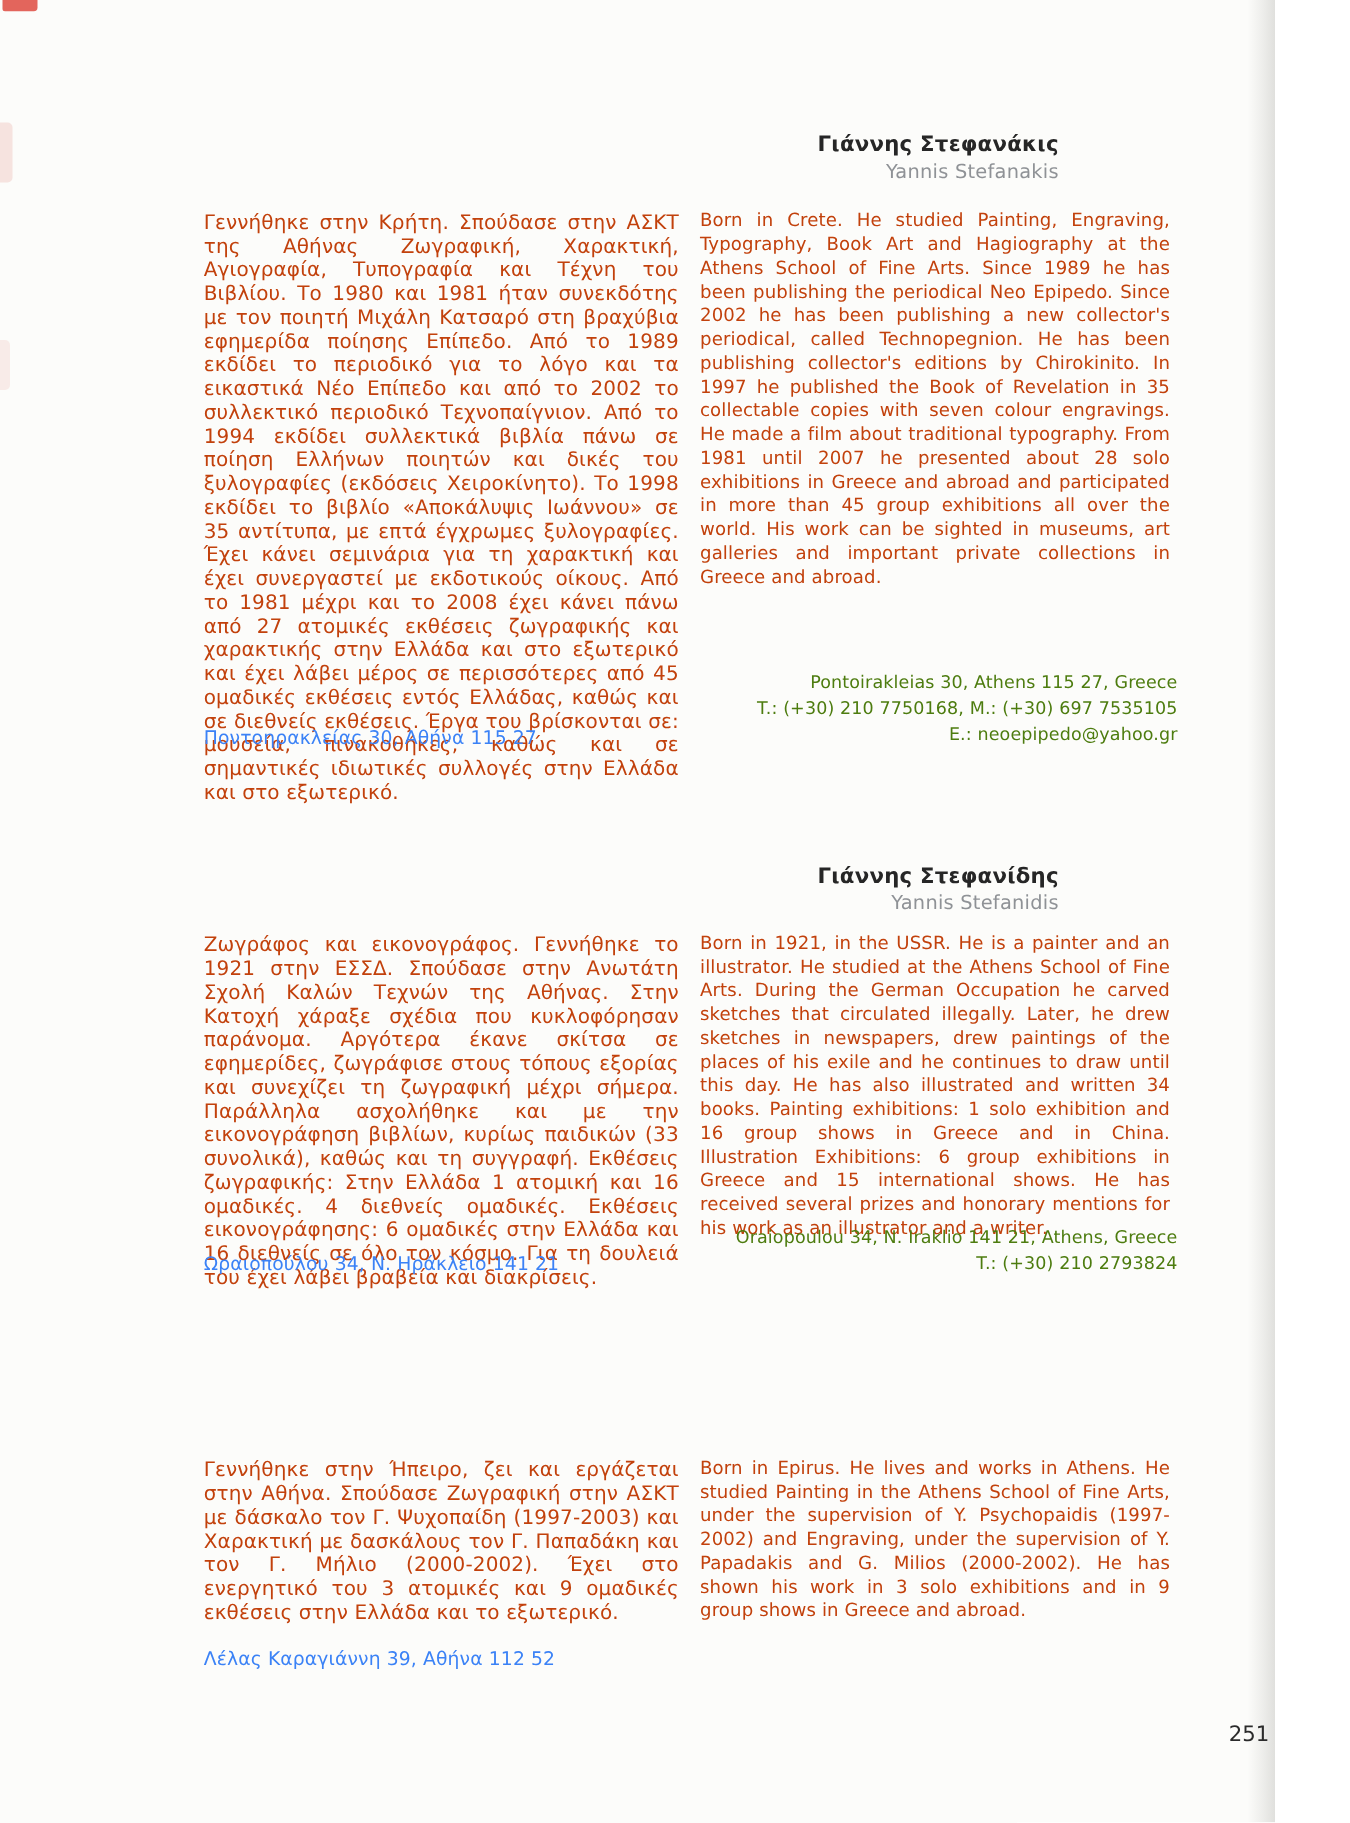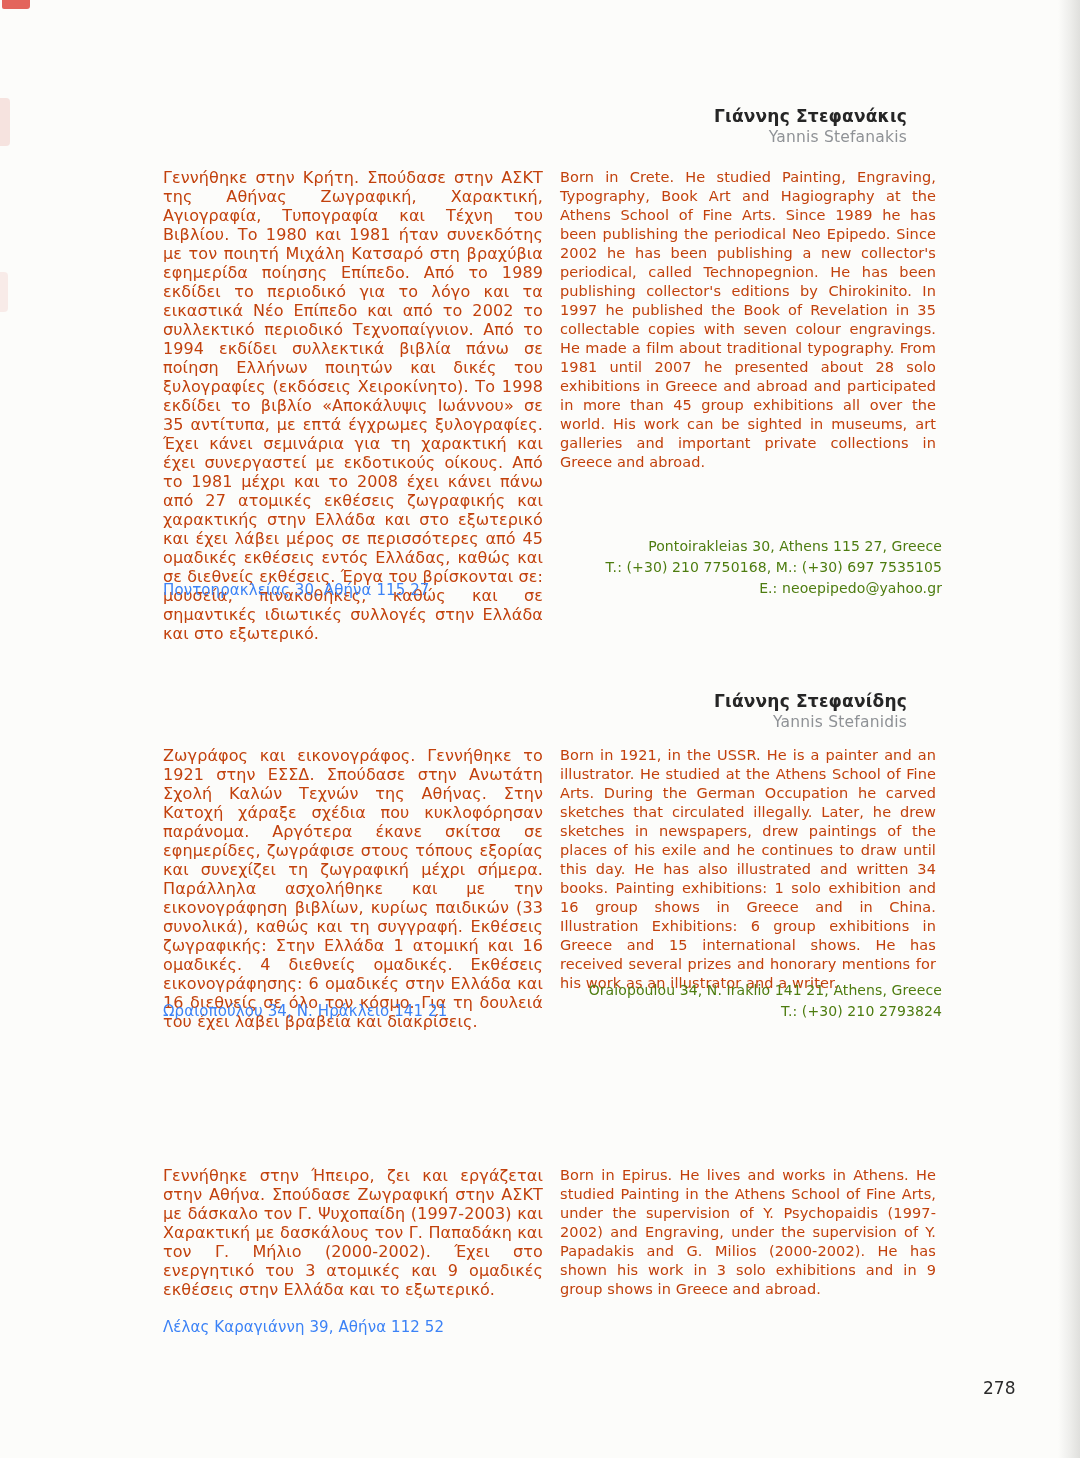--- a/index.html
+++ b/index.html
@@ -1,21 +1,22 @@
 <!DOCTYPE html>
 <html lang="el"><head>
 <meta charset="utf-8">
 <style>
   html,body{margin:0;padding:0;background:#ffffff;}
   .page{
     position:relative;
-    width:1080px;height:1458px;
+    width:996px;height:1458px;
     background:#fcfcfa;
     font-family:"DejaVu Sans","Liberation Sans",sans-serif;
     overflow:hidden;
+    padding-left:24px;
   }
   .edge-right{
     position:absolute;top:0;right:0;width:22px;height:100%;
     background:linear-gradient(to right,rgba(110,110,104,0) 0%,rgba(110,110,104,0.10) 55%,rgba(110,110,104,0.20) 100%);
   }
   .red-mark{
     position:absolute;top:0;left:2px;width:28px;height:9px;
     background:#e0544a;opacity:.9;border-radius:0 0 3px 2px;
   }
   .red-smudge-1{
@@ -75,15 +76,15 @@
   <div class="addr-gr" style="top:1002px">Ωραιοπούλου 34, Ν. Ηράκλειο 141 21</div>
   <div class="contact" style="top:980px">
     <div>Oraiopoulou 34, N. Iraklio 141 21, Athens, Greece</div>
     <div>T.: (+30) 210 2793824</div>
   </div>
 
   <div class="col-gr" style="top:1166px">Γεννήθηκε στην Ήπειρο, ζει και εργάζεται στην Αθήνα. Σπούδασε Ζωγραφική στην ΑΣΚΤ με δάσκαλο τον Γ. Ψυχοπαίδη (1997-2003) και Χαρακτική με δασκάλους τον Γ. Παπαδάκη και τον Γ. Μήλιο (2000-2002). Έχει στο ενεργητικό του 3 ατομικές και 9 ομαδικές εκθέσεις στην Ελλάδα και το εξωτερικό.</div>
   <div class="col-en" style="top:1166px">Born in Epirus. He lives and works in Athens. He studied Painting in the Athens School of Fine Arts, under the supervision of Y. Psychopaidis (1997-2002) and Engraving, under the supervision of Y. Papadakis and G. Milios (2000-2002). He has shown his work in 3 solo exhibitions and in 9 group shows in Greece and abroad.</div>
   <div class="addr-gr" style="top:1318px">Λέλας Καραγιάννη 39, Αθήνα 112 52</div>
 
-  <div class="pageno">278</div>
+  <div class="pageno">251</div>
 
 </div>
 
 </body></html>

